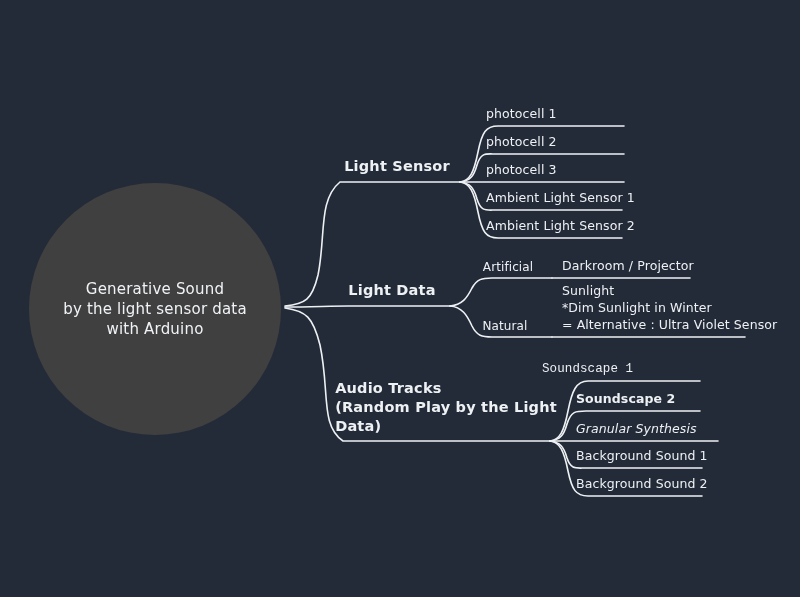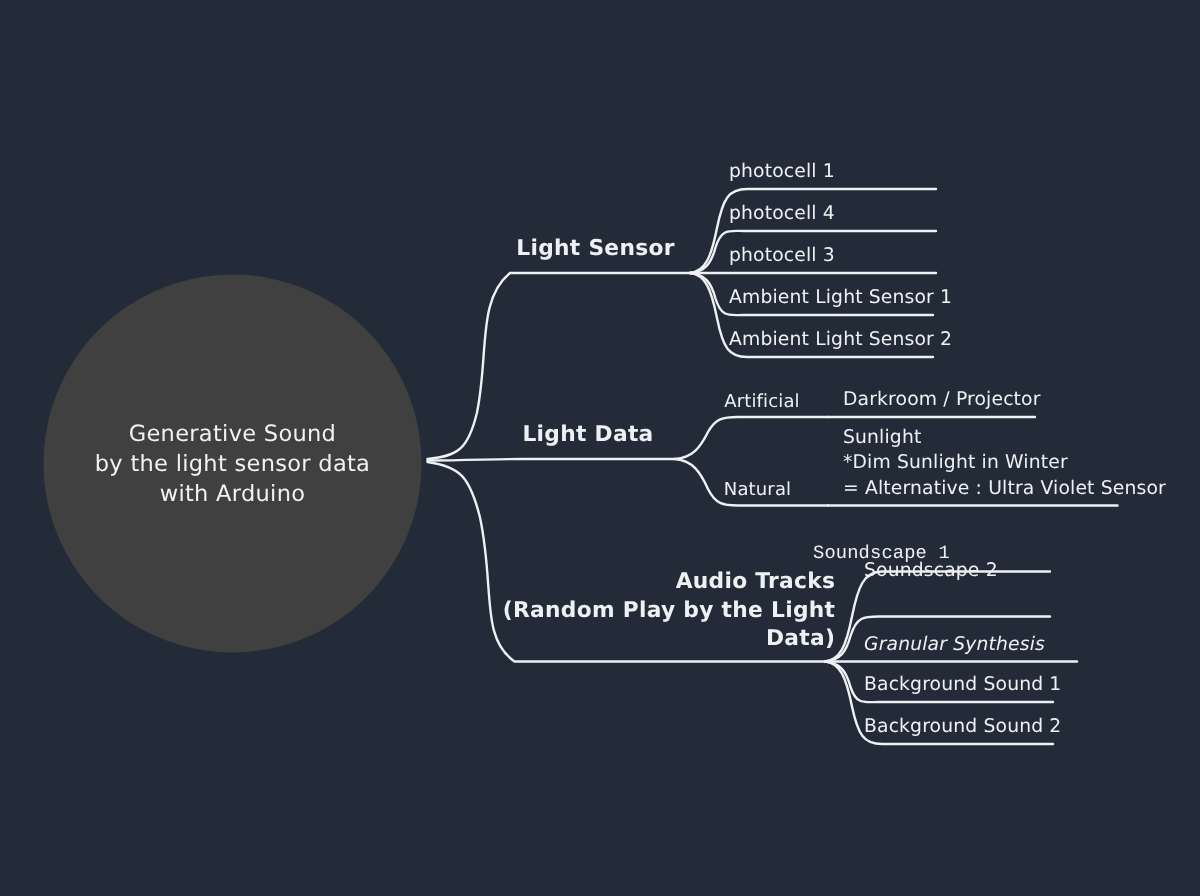--- a/index.html
+++ b/index.html
@@ -7,21 +7,21 @@
     width:800px;height:597px;
     background:#242b38;
     font-family:"DejaVu Sans","Liberation Sans",sans-serif;
     overflow:hidden;
   }
   #canvas{position:relative;width:800px;height:597px;}
   #wires{position:absolute;left:0;top:0;width:800px;height:597px;}
   .node{position:absolute;color:#eef1f4;white-space:nowrap;}
   .branch-label{
     font-weight:bold;font-size:14.5px;letter-spacing:.2px;
-    text-align:right;line-height:19px;
+    text-align:left;line-height:19px;
     transform:translate(-50%,-100%);
   }
   .leaf{
     font-size:12.5px;letter-spacing:.1px;line-height:16px;
     transform:translate(0,-100%);
   }
   .leaf.multi{line-height:17px;}
   .sub-label{
     font-size:12px;letter-spacing:.1px;
     transform:translate(-50%,-100%);
@@ -73,21 +73,21 @@
     <div id="center-text">
       <div>Generative Sound</div>
       <div>by the light sensor data</div>
       <div>with Arduino</div>
     </div>
   </div>
 
   <div class="node branch-label" style="left:397px;top:176px;">Light Sensor</div>
 
   <div class="node leaf" style="left:486px;top:122px;">photocell 1</div>
-  <div class="node leaf" style="left:486px;top:150px;">photocell 4</div>
+  <div class="node leaf" style="left:486px;top:150px;">photocell 2</div>
   <div class="node leaf" style="left:486px;top:178px;">photocell 3</div>
   <div class="node leaf" style="left:486px;top:206px;">Ambient Light Sensor 1</div>
   <div class="node leaf" style="left:486px;top:234px;">Ambient Light Sensor 2</div>
 
   <div class="node branch-label" style="left:392px;top:300px;">Light Data</div>
 
   <div class="node sub-label" style="left:508px;top:274px;">Artificial</div>
   <div class="node sub-label" style="left:505px;top:333px;">Natural</div>
 
   <div class="node leaf" style="left:562px;top:274px;">Darkroom / Projector</div>
@@ -98,18 +98,18 @@
     <div>= Alternative : Ultra Violet Sensor</div>
   </div>
 
   <div class="node branch-label" style="left:446px;top:436px;">
     <div>Audio Tracks</div>
     <div>(Random Play by the Light</div>
     <div>Data)</div>
   </div>
 
   <div class="node leaf" style="left:542px;top:377px;font-family:Liberation Mono, monospace;">Soundscape 1</div>
-  <div class="node leaf" style="left:576px;top:388px;">Soundscape 2</div>
+  <div class="node leaf" style="left:576px;top:407px;font-weight:bold;">Soundscape 2</div>
   <div class="node leaf" style="left:576px;top:437px;font-style:italic;">Granular Synthesis</div>
   <div class="node leaf" style="left:576px;top:464px;">Background Sound 1</div>
   <div class="node leaf" style="left:576px;top:492px;">Background Sound 2</div>
 
 </div>
 
 </body></html>

